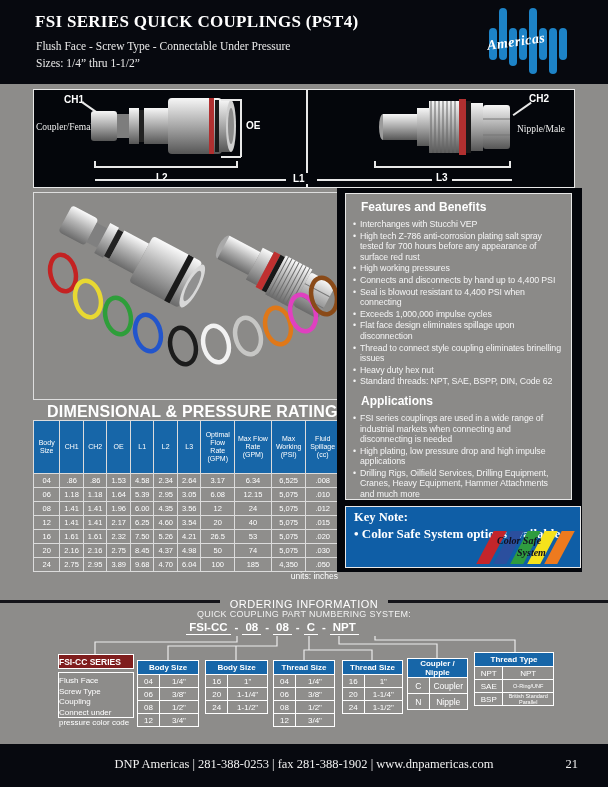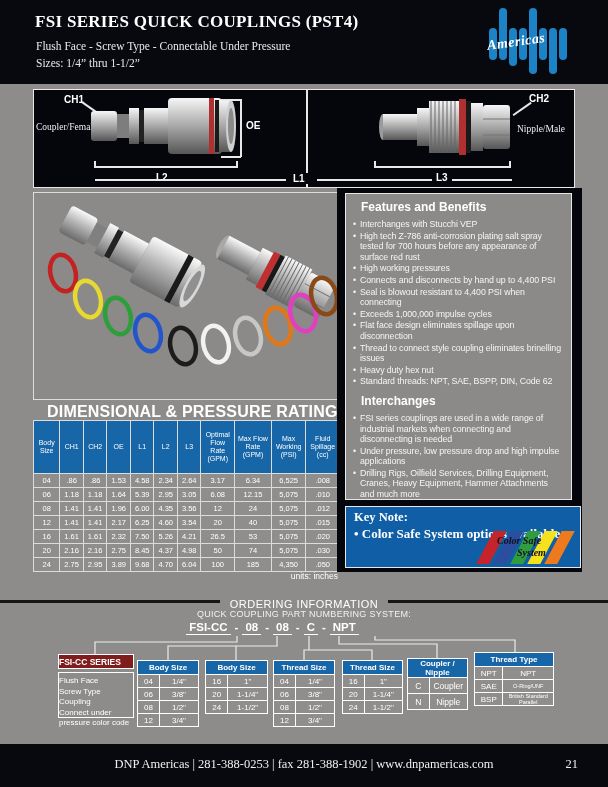--- a/index.html
+++ b/index.html
@@ -382,29 +382,29 @@
       </div>
       <div class="bullet">
         <span class="b-dot">•</span>
         <span class="b-txt">Heavy duty hex nut</span>
       </div>
       <div class="bullet">
         <span class="b-dot">•</span>
         <span class="b-txt">Standard threads: NPT, SAE, BSPP, DIN, Code 62</span>
       </div>
     </div>
-  <div class="sec-title app-title">Interchanges</div>
+  <div class="sec-title app-title">Applications</div>
   <div>
       <div class="bullet">
         <span class="b-dot">•</span>
         <span class="b-txt">FSI series couplings are used in a wide range of industrial markets when connecting and disconnecting is needed</span>
       </div>
       <div class="bullet">
         <span class="b-dot">•</span>
-        <span class="b-txt">Under pressure, low pressure drop and high impulse applications</span>
+        <span class="b-txt">High plating, low pressure drop and high impulse applications</span>
       </div>
       <div class="bullet">
         <span class="b-dot">•</span>
         <span class="b-txt">Drilling Rigs, Oilfield Services, Drilling Equipment, Cranes, Heavy Equipment, Hammer Attachments and much more</span>
       </div>
     </div>
 </div>
 <div class="abs keynote">
   <div class="abs kn-title">Key Note:</div>
   <div class="abs kn-item">• Color Safe System options available</div>

